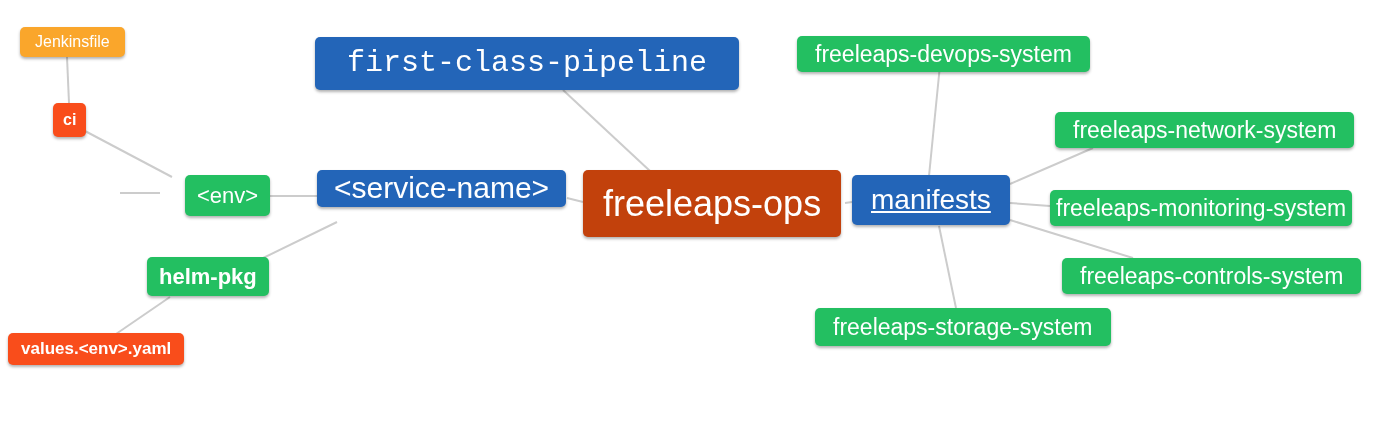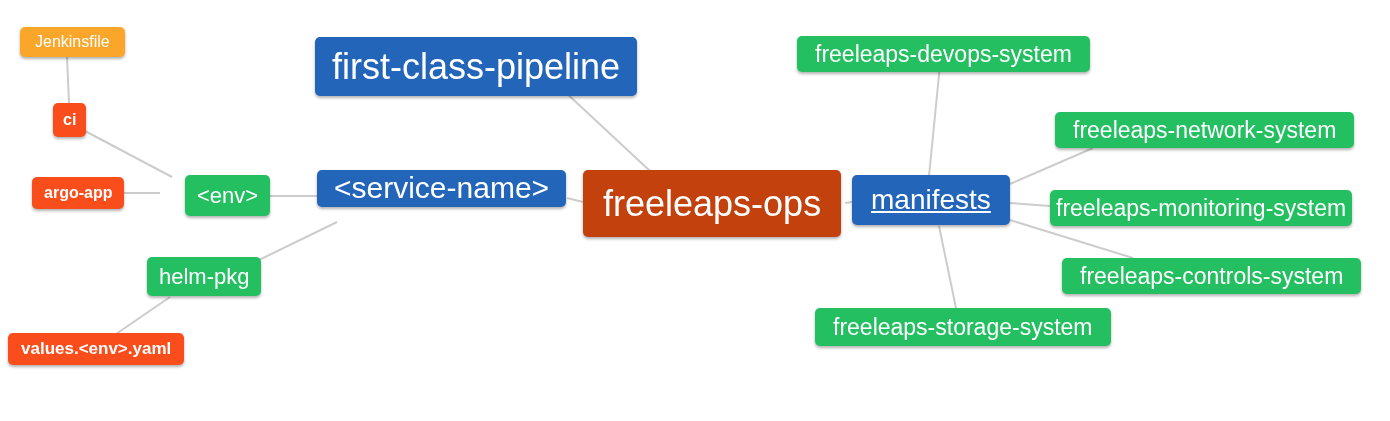--- a/index.html
+++ b/index.html
@@ -43,23 +43,23 @@
   .c-green  { background: #23bf61; }
   .c-orange { background: #faa62b; }
   .c-red    { background: #f94d1b; font-weight: bold; }
   .c-dark   { background: #c2410c; }
 
   
   #n-jenkinsfile { left: 20px;   top: 27px;  font-size: 16px; padding: 6px 15px; }
   #n-ci          { left: 53px;   top: 103px; font-size: 16px; padding: 8px 10px; }
   #n-argo-app    { left: 32px;   top: 177px; font-size: 16px; padding: 7px 12px; }
   #n-env         { left: 160px;  top: 175px; font-size: 22px; padding: 8px 12px; margin-left: 25px; }
-  #n-helm-pkg    { left: 147px;  top: 257px; font-size: 22px; padding: 7px 12px; }
+  #n-helm-pkg    { left: 147px;  top: 257px; font-size: 22px; padding: 7px 12px; font-weight: bold; }
   #n-values      { left: 8px;    top: 333px; font-size: 17px; padding: 6px 13px; }
-  #n-pipeline    { left: 315px;  top: 37px;  font-size: 36px; padding: 9px 17px; }
+  #n-pipeline    { left: 315px;  top: 37px;  font-size: 30px; padding: 9px 32px; font-family: Liberation Mono, monospace; }
   #n-service     { left: 317px;  top: 170px; font-size: 30px; padding: 1px 17px; }
   #n-ops         { left: 583px;  top: 170px; font-size: 36px; padding: 13px 20px; }
   #n-manifests   { left: 852px;  top: 175px; font-size: 28px; padding: 9px 19px; text-decoration: underline; }
   #n-devops      { left: 797px;  top: 36px;  font-size: 23px; padding: 5px 18px; }
   #n-network     { left: 1055px; top: 112px; font-size: 23px; padding: 5px 18px; }
   #n-monitoring  { left: 1050px; top: 190px; font-size: 23px; padding: 5px 6px; }
   #n-controls    { left: 1062px; top: 258px; font-size: 23px; padding: 5px 18px; }
   #n-storage     { left: 815px;  top: 308px; font-size: 23px; padding: 6px 18px; text-align: right; }
 </style>
 </head>
@@ -81,21 +81,20 @@
     <line x1="1010" y1="184" x2="1093" y2="148"></line>
     <line x1="1010" y1="203" x2="1050" y2="206"></line>
     <line x1="1010" y1="220" x2="1133" y2="258"></line>
     <line x1="939" y1="226" x2="956" y2="308"></line>
   </svg>
 
   <div id="n-jenkinsfile" class="node c-orange">Jenkinsfile</div>
 
   <div id="n-ci" class="node c-red">ci</div>
 
-  <div id="n-argo-app" class="node c-red">argo-app</div>
 
   <div id="n-env" class="node c-green">&lt;env&gt;</div>
 
   <div id="n-helm-pkg" class="node c-green">helm-pkg</div>
 
   <div id="n-values" class="node c-red">values.&lt;env&gt;.yaml</div>
 
   <div id="n-pipeline" class="node c-blue">first-class-pipeline</div>
 
   <div id="n-service" class="node c-blue">&lt;service-name&gt;</div>

